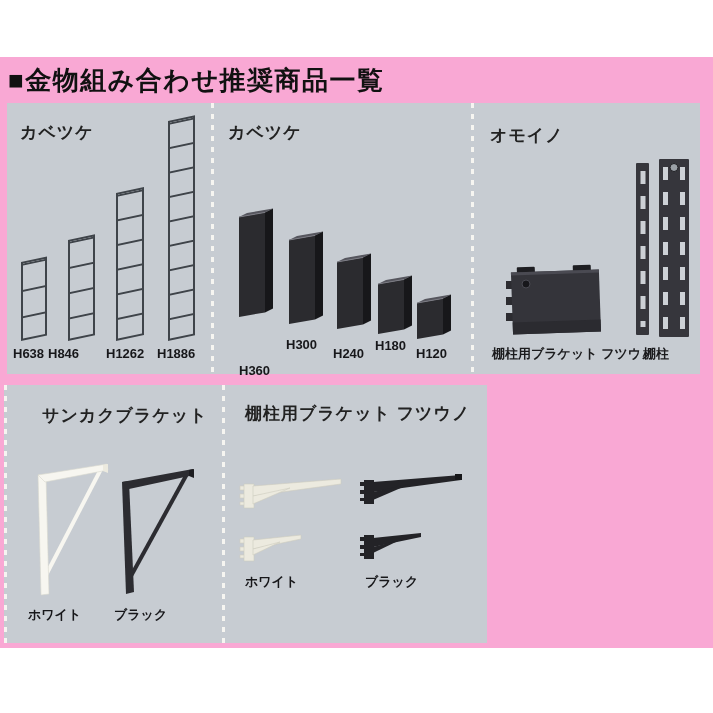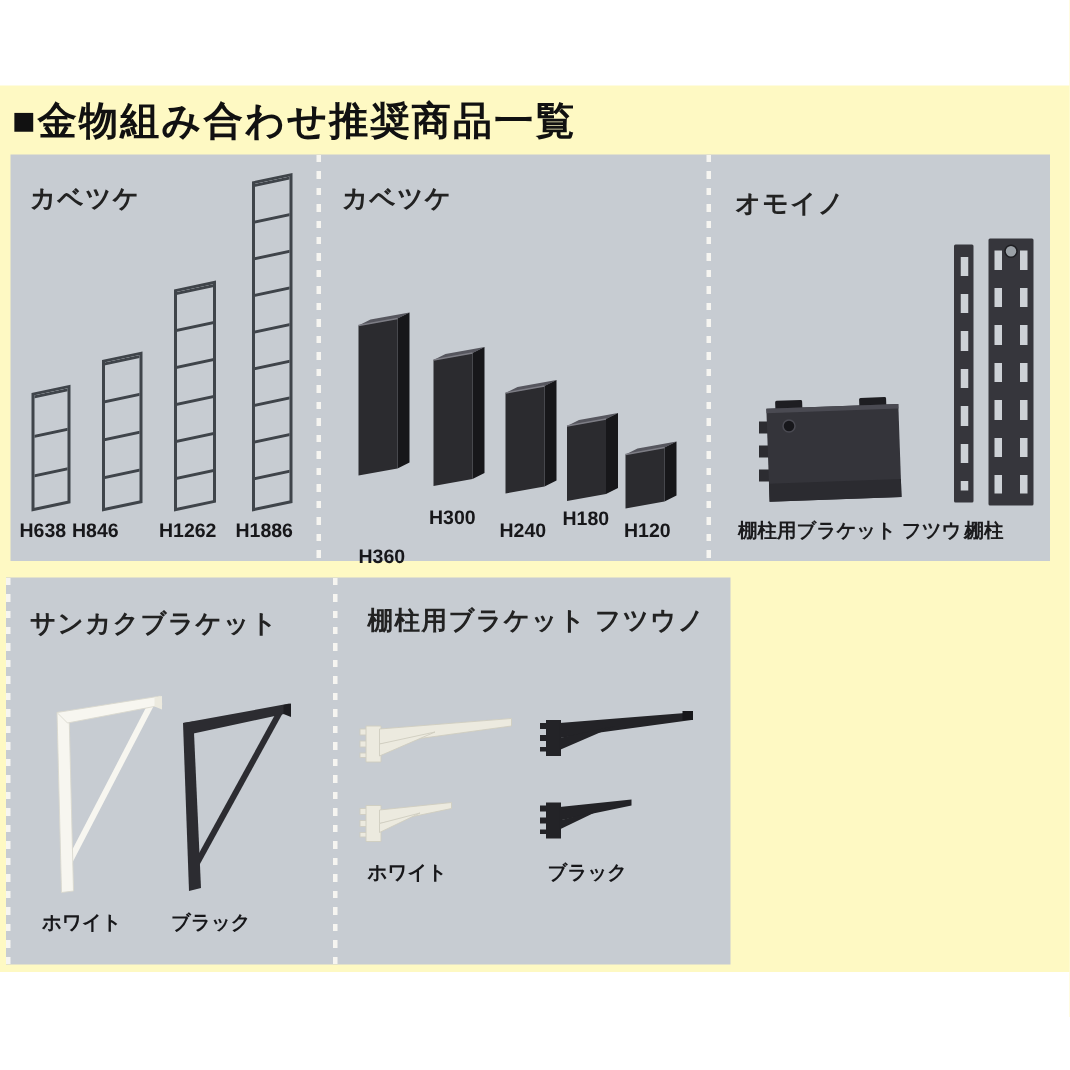--- a/index.html
+++ b/index.html
@@ -3,21 +3,21 @@
 <meta charset="utf-8">
 <style>
   html,body { margin:0; padding:0; }
   body {
     width:713px; height:713px; position:relative; overflow:hidden;
     background:#ffffff;
     font-family:"Liberation Sans","DejaVu Sans",sans-serif;
   }
   .content {
     position:absolute; left:0; top:57px; width:713px; height:591px;
-    background:#fef9c3;
+    background:#f9a8d4;
   }
   .title {
     position:absolute; left:8px; top:6px;
     font-size:26px; font-weight:700; color:#111; letter-spacing:1.5px;
     white-space:nowrap;
   }
   .row { position:absolute; background:#c7ccd2; }
   .row-top  { left:7px;  top:46px;  width:693px; height:271px;text-align:center; }
   .row-bottom{ left:4px; top:328px; width:483px; height:258px; }
   .dash-v {
@@ -157,21 +157,21 @@
       <div class="caption" style="left:485px; top:242px">棚柱用ブラケット フツウノ</div>
       <div class="caption" style="left:636px; top:242px">棚柱</div>
     </div>
   </div>
 
   <div class="row row-bottom">
     <div class="dash-v" style="left:0px"></div>
     <div class="dash-v" style="left:218px"></div>
 
     <div>
-      <div class="panel-name" style="left:16px; top:19px">サンカクブラケット</div>
+      <div class="panel-name" style="left:38px; top:19px">サンカクブラケット</div>
 
       <svg style="left:26px; top:75px" width="84" height="142" viewBox="0 0 84 142">
         <line x1="71" y1="9" x2="15" y2="117" stroke="#f7f6f0" stroke-width="4"></line>
         <polygon points="8,15 16,14 19,134 11,135" fill="#f7f6f0" stroke="#d9d8ce" stroke-width="0.6"></polygon>
         <polygon points="8,15 77,4 78,10 15,22" fill="#f7f6f0" stroke="#d9d8ce" stroke-width="0.6"></polygon>
         <polygon points="73,5 78,4 78,13 73,11" fill="#eceadf"></polygon>
       </svg>
 
       <svg style="left:110px; top:79px" width="88" height="130" viewBox="0 0 88 130">
         <line x1="73" y1="10" x2="17" y2="112" stroke="#2c2c31" stroke-width="4"></line>

